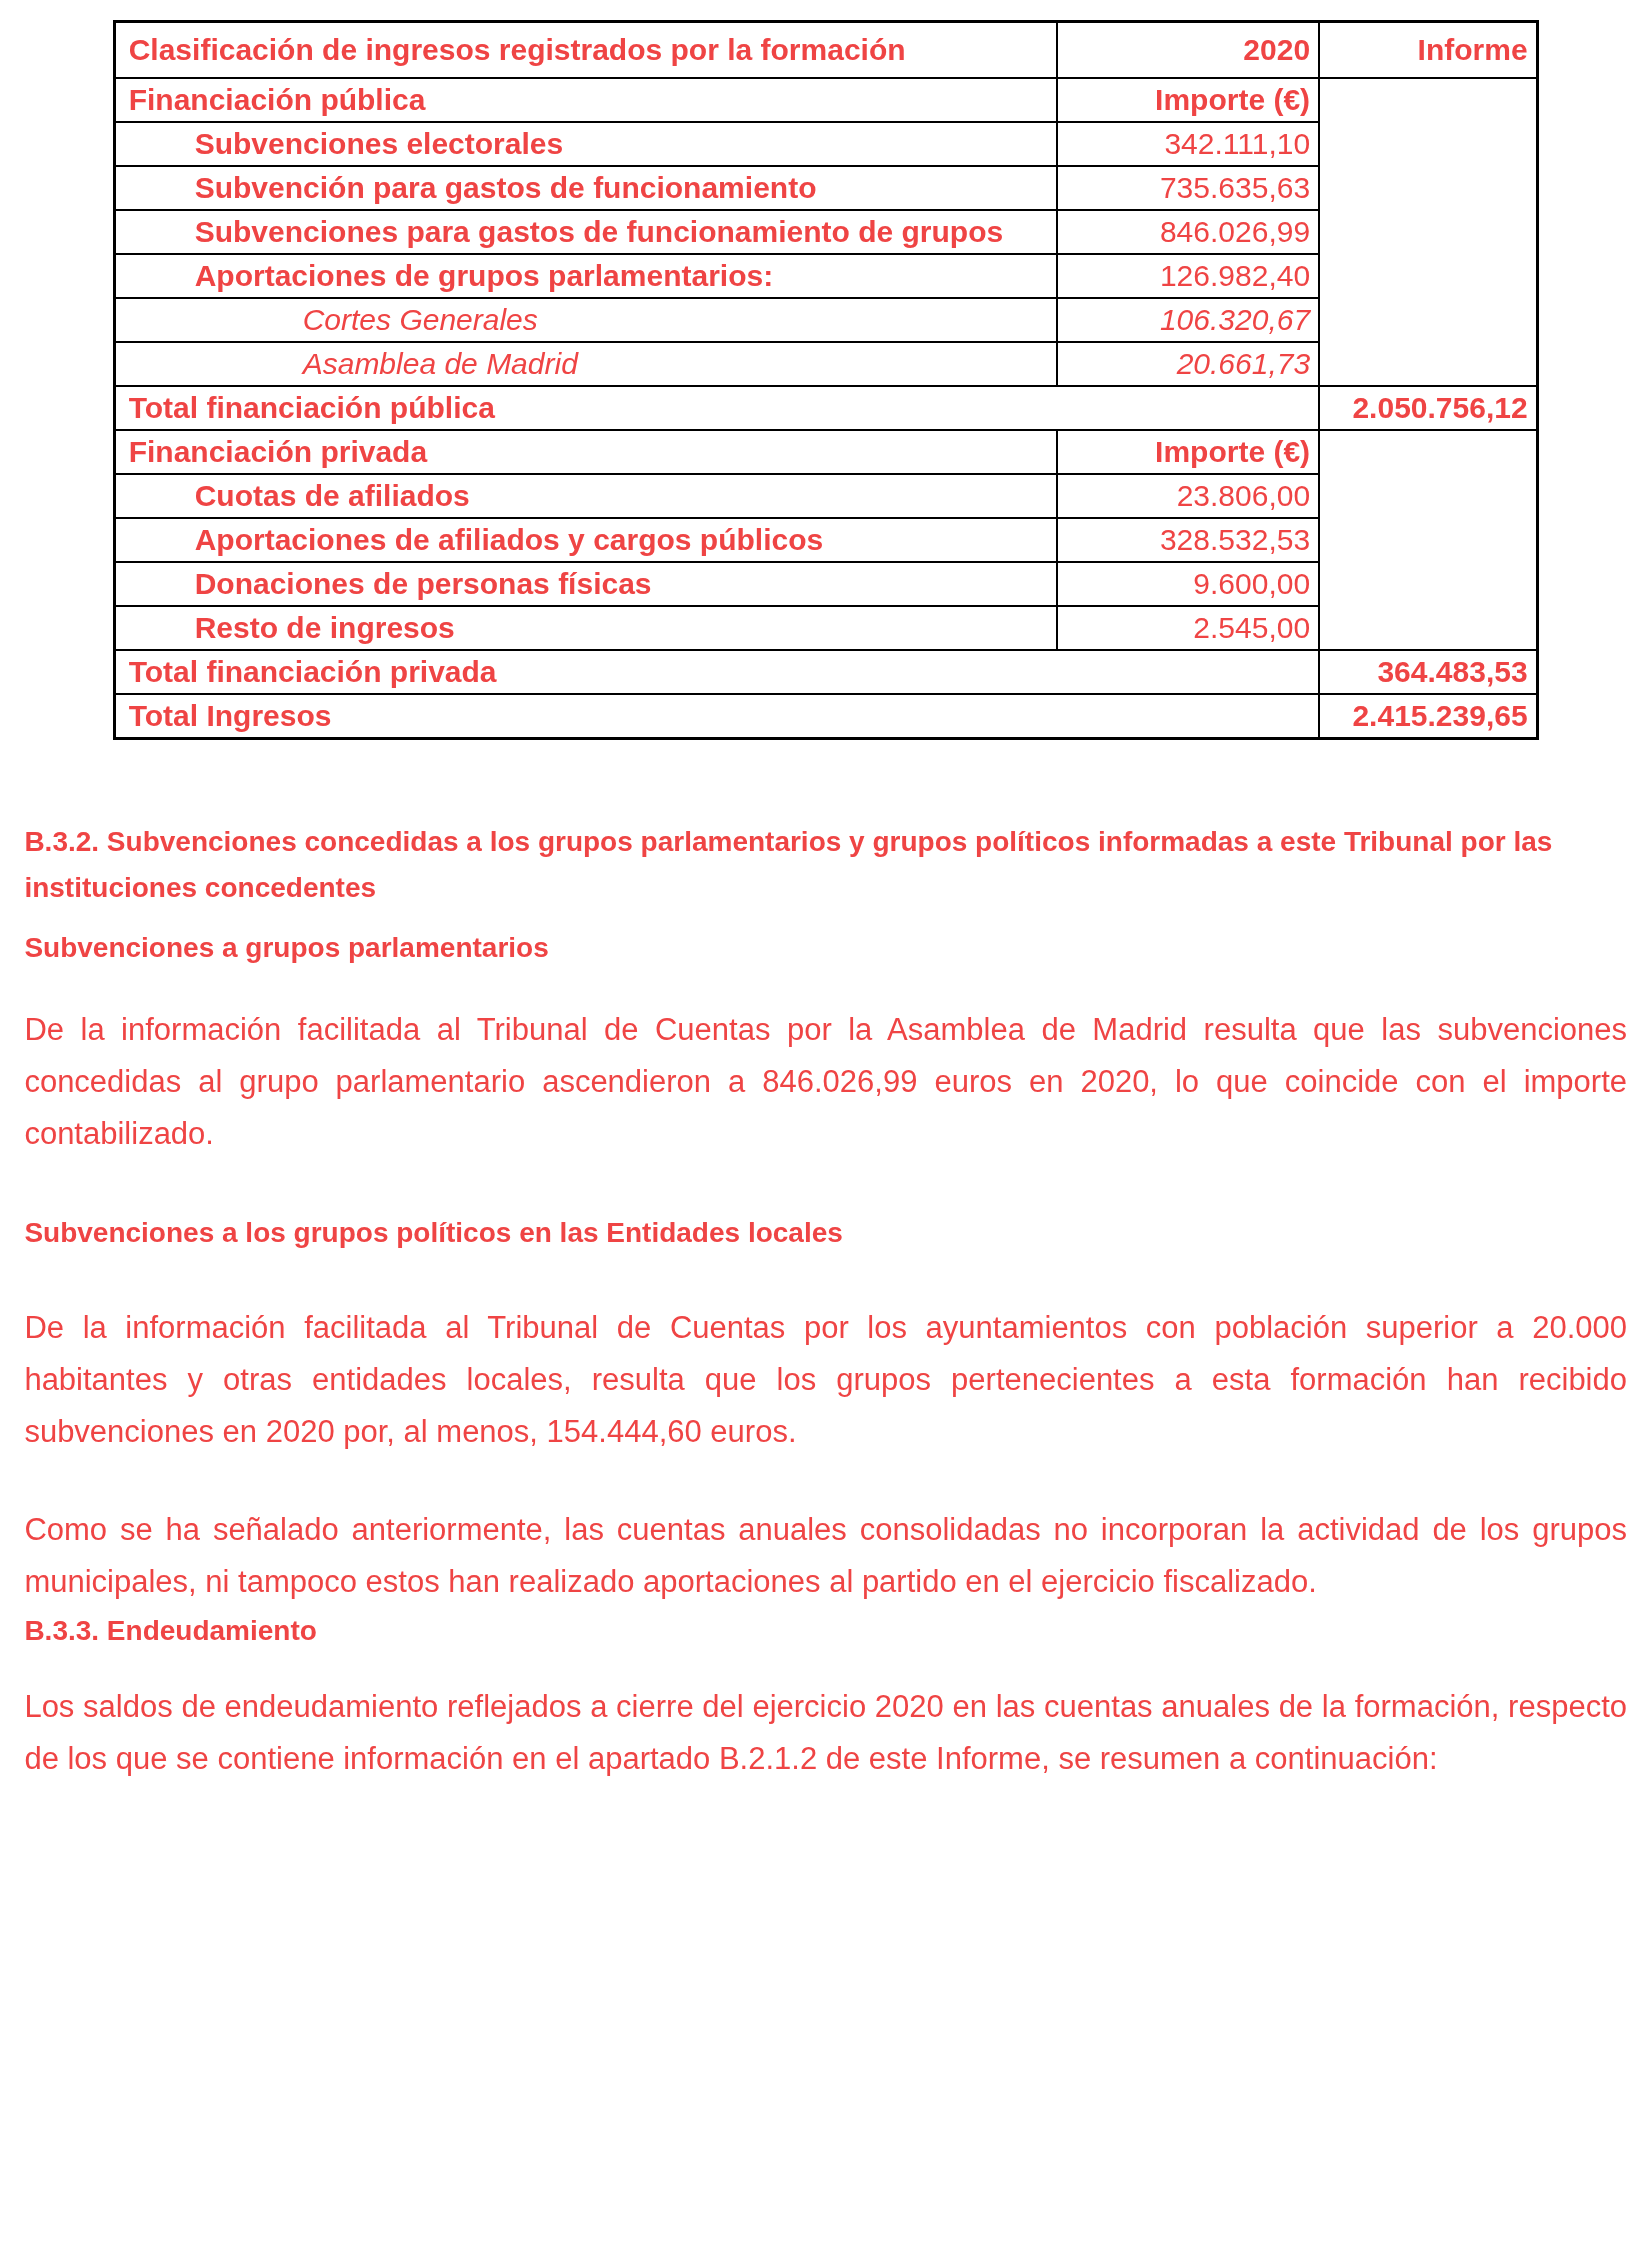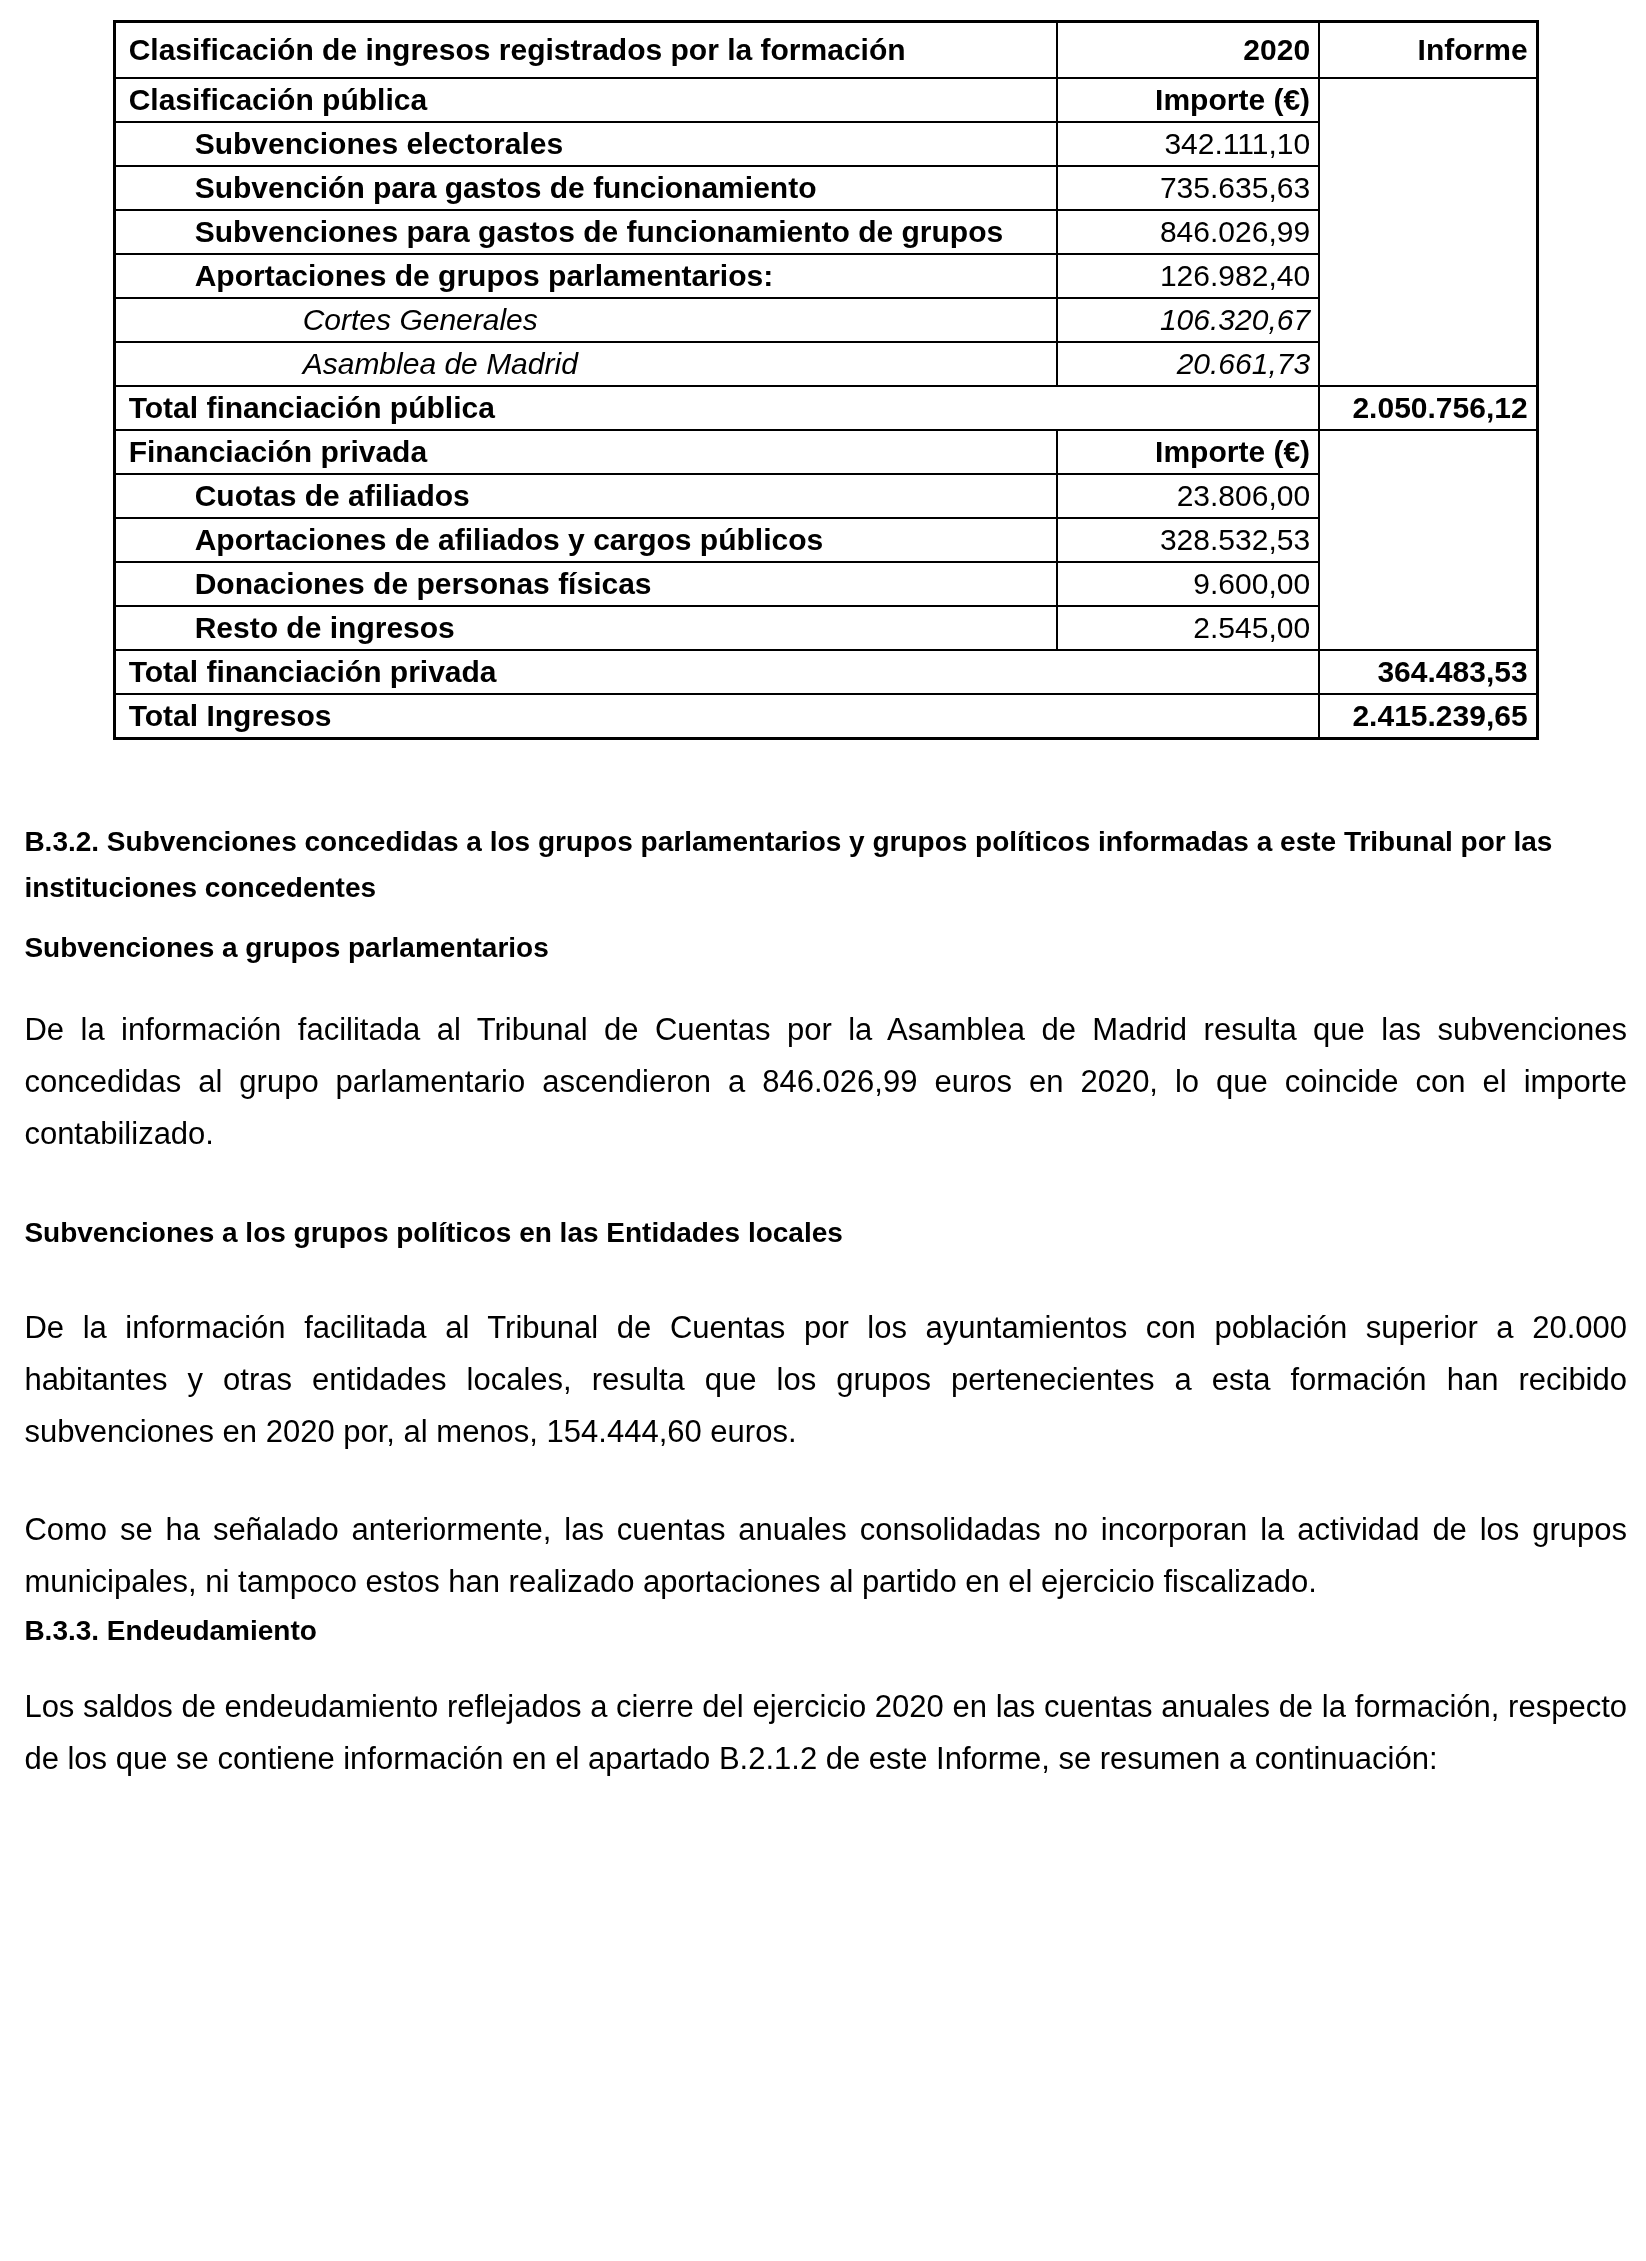--- a/index.html
+++ b/index.html
@@ -1,21 +1,21 @@
 <!DOCTYPE html>
 <html style="font-size:13px"><head>
 <meta charset="utf-8">
 <style>
   html, body { margin: 0; padding: 0; background: #ffffff; }
   .page {
     position: relative;
     width: 1646px;
     height: 2261px;
     background: #ffffff;
-    color: #000000;
+    color: #ef4444;
     font-family: "Liberation Sans", "DejaVu Sans", sans-serif;
     box-sizing: border-box;
     padding: 0 19px 0 24.4px;
     overflow: hidden;
   }
 
   
   table.income {
     border-collapse: collapse;
     table-layout: fixed;
@@ -79,21 +79,21 @@
         <col class="c3">
       </colgroup>
     <tbody>
       <tr class="r-head">
         <td class="bold">Clasificación de ingresos registrados por la formación</td>
         <td class="bold center">2020</td>
         <td class="bold center">Informe</td>
       </tr>
 
       <tr>
-        <td class="bold">Clasificación pública</td>
+        <td class="bold">Financiación pública</td>
         <td class="bold center">Importe (€)</td>
         <td rowspan="7"></td>
       </tr>
       <tr>
         <td class="indent1">Subvenciones electorales</td>
         <td class="num">342.111,10</td>
       </tr>
       <tr>
         <td class="indent1">Subvención para gastos de funcionamiento</td>
         <td class="num">735.635,63</td>

